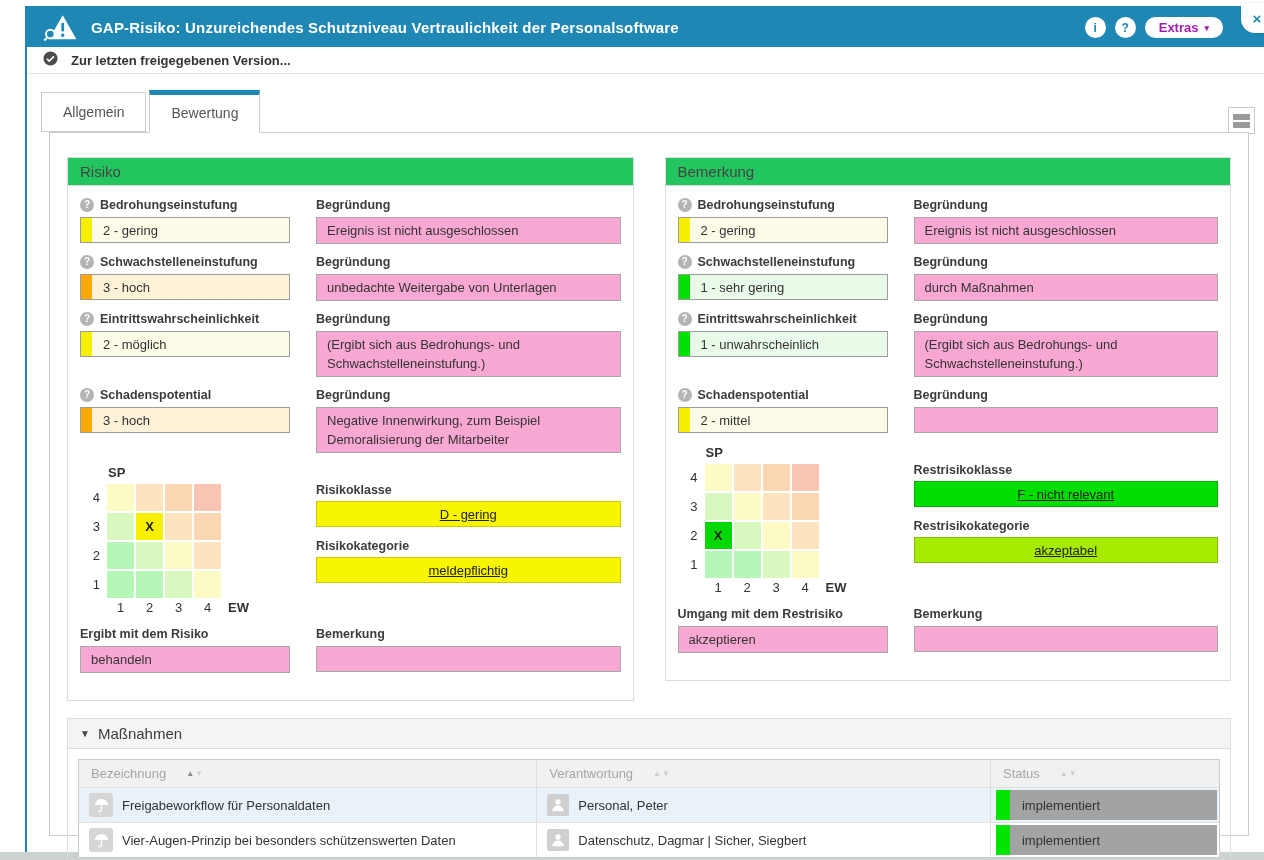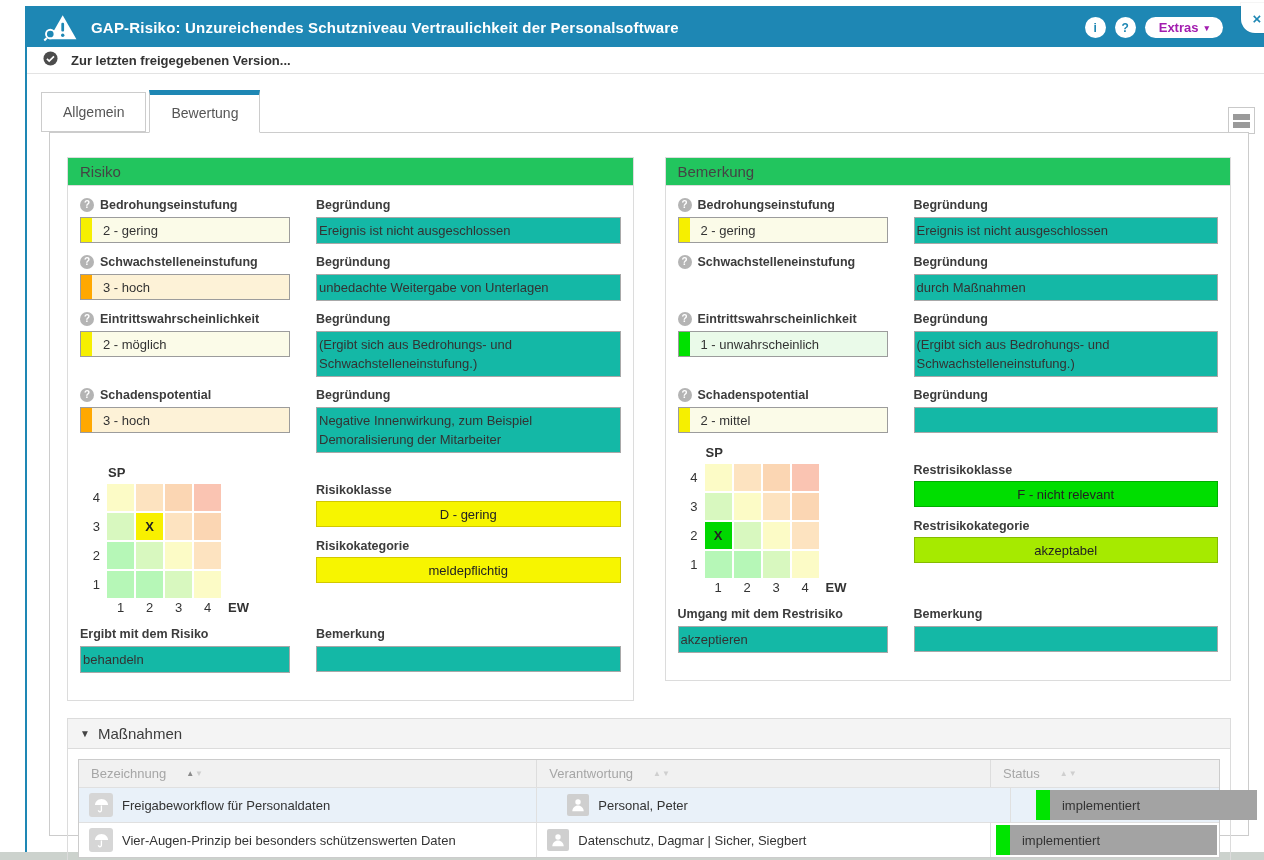--- a/index.html
+++ b/index.html
@@ -47,56 +47,56 @@
   .help-icon { width:14px; height:14px; border-radius:50%; background:#b4b4b4; color:#fff; font-size:10px; font-weight:bold; display:flex; align-items:center; justify-content:center; cursor:pointer; flex:none; }
   .field-label { font-weight:bold; font-size:12.5px; color:#3c3c3c; }
   .reason-label-row { min-height:17px; display:flex; align-items:center; }
 
   .level-box { position:relative; margin-top:4px; min-height:26px; border:1px solid #9c9c9c; display:flex; align-items:center; padding:2px 8px 2px 22px; cursor:pointer; }
   .level-box::before { content:""; position:absolute; left:0; top:0; bottom:0; width:11px; }
   .level-yellow { background:#fbfbe8; } .level-yellow::before { background:#f6ef00; }
   .level-orange { background:#fdf2d7; } .level-orange::before { background:#ffa800; }
   .level-green  { background:#eafae9; } .level-green::before  { background:#00e100; }
 
-  .reason-box { margin-top:4px; min-height:26px; border:1px solid #a8a8a8; background:#14b8a6; padding:3px 2px; line-height:19px; }
+  .reason-box { margin-top:4px; min-height:26px; border:1px solid #a8a8a8; background:#f9a8d4; padding:3px 10px; line-height:19px; }
 
   
   .matrix-row { display:flex; gap:26px; margin-top:12px; }
   .matrix { width:210px; flex:none; }
   .mx-ylabel { font-weight:bold; margin:0 0 4px 28px; }
   .mx-row { display:flex; align-items:center; margin-bottom:2px; }
   .mx-rowlabel { width:20px; text-align:right; margin-right:7px; color:#333; }
   .mx-cell { width:27px; height:27px; margin-right:2px; display:flex; align-items:center; justify-content:center; font-weight:bold; font-size:13px; color:#222; }
   .mx-g1 { background:#b6f7b7; } .mx-g2 { background:#d8f8bf; } .mx-y { background:#fcfbc6; }
   .mx-o1 { background:#fde3c0; } .mx-o2 { background:#fbd6b3; } .mx-r { background:#fac4b2; }
   .mx-foot { margin-top:2px; }
   .mx-collabel { width:27px; margin-right:2px; text-align:center; }
   .mx-xlabel { font-weight:bold; margin-left:5px; }
 
   .class-col { flex:1; padding-top:18px; }
-  .class-box { margin:4px 0 12px; height:26px; border:1px solid #cfc400; display:flex; align-items:center; justify-content:center; font-size:13px; color:#222; }
+  .class-box { margin:4px 0 12px; height:26px; border:1px solid #cfc400; display:flex; align-items:center; justify-content:center; font-size:13px; color:#222;text-decoration:underline; }
   .box-yellow { background:#f7f500; border-color:#d2c800; }
   .box-green { background:#00de00; border-color:#00ad00; }
   .box-chartreuse { background:#a6ea00; border-color:#85bb00; }
 
   .bottom-row { margin-top:8px; }
 
   
   .mass-section { margin-top:17px; border:1px solid #dcdcdc; }
   .mass-header { background:#f4f4f4; border-bottom:1px solid #dcdcdc; padding:6px 12px; font-size:15px; color:#3c3c3c; display:flex; align-items:center; gap:8px; cursor:pointer; }
   .mass-header .caret { font-size:10px; color:#444; }
   .mass-table-wrap { padding:10px; }
   .mass-table { border:1px solid #ccc; }
   .mt-head { display:grid; grid-template-columns:40.2% 39.8% 20%; background:#f1f1f1; }
   .mt-hcell { padding:6px 12px; color:#a6a6a6; font-size:13px; display:flex; align-items:center; gap:20px; border-right:1px solid #ddd; cursor:pointer; }
   .mt-hcell:last-child { border-right:none; }
   .arrows { display:flex; gap:1px; font-size:8px; color:#cfcfcf; }
   .sort-asc .arr-up { color:#8a8a8a; }
   .mt-row { display:grid; grid-template-columns:40.2% 39.8% 20%; border-top:1px solid #e0e0e0; background:#fff; min-height:35px; cursor:pointer; }
-  .mt-row.selected { background:#e9f1f9;gap:20px; }
+  .mt-row.selected { background:#e9f1f9; }
   .mt-cell { display:flex; align-items:center; gap:9px; padding:4px 10px; border-right:1px solid #e0e0e0; font-size:13px; color:#333; }
   .mt-cell:last-child { border-right:none; }
   .row-icon { width:24px; height:24px; border-radius:3px; background:#d6d6d6; display:flex; align-items:center; justify-content:center; flex:none; }
   .person-icon { width:22px; height:22px; border-radius:2px; background:#cfcfcf; display:flex; align-items:center; justify-content:center; flex:none; }
   .c-status { padding:2px 2px 2px 5px; }
   .status-box { position:relative; width:100%; height:100%; min-height:29px; background:#a3a3a3; display:flex; align-items:center; padding-left:26px; }
   .status-strip { position:absolute; left:0; top:0; bottom:0; width:14px; background:#00e400; }
 </style>
 </head>
 <body>
@@ -312,20 +312,23 @@
                 <div class="reason-box">Ereignis ist nicht ausgeschlossen</div>
               </div>
             </div>
 
             <div class="field-row">
               <div class="field-left">
                 <div class="field-label-row">
                   <span class="help-icon">?</span>
                   <span class="field-label">Schwachstelleneinstufung</span>
                 </div>
+                <div class="level-box level-green">
+                    <span>1 - sehr gering</span>
+                  </div>
               </div>
               <div class="field-right">
                 <div class="reason-label-row">
                     <span class="field-label">Begründung</span>
                   </div>
                 <div class="reason-box">durch Maßnahmen</div>
               </div>
             </div>
 
             <div class="field-row">

